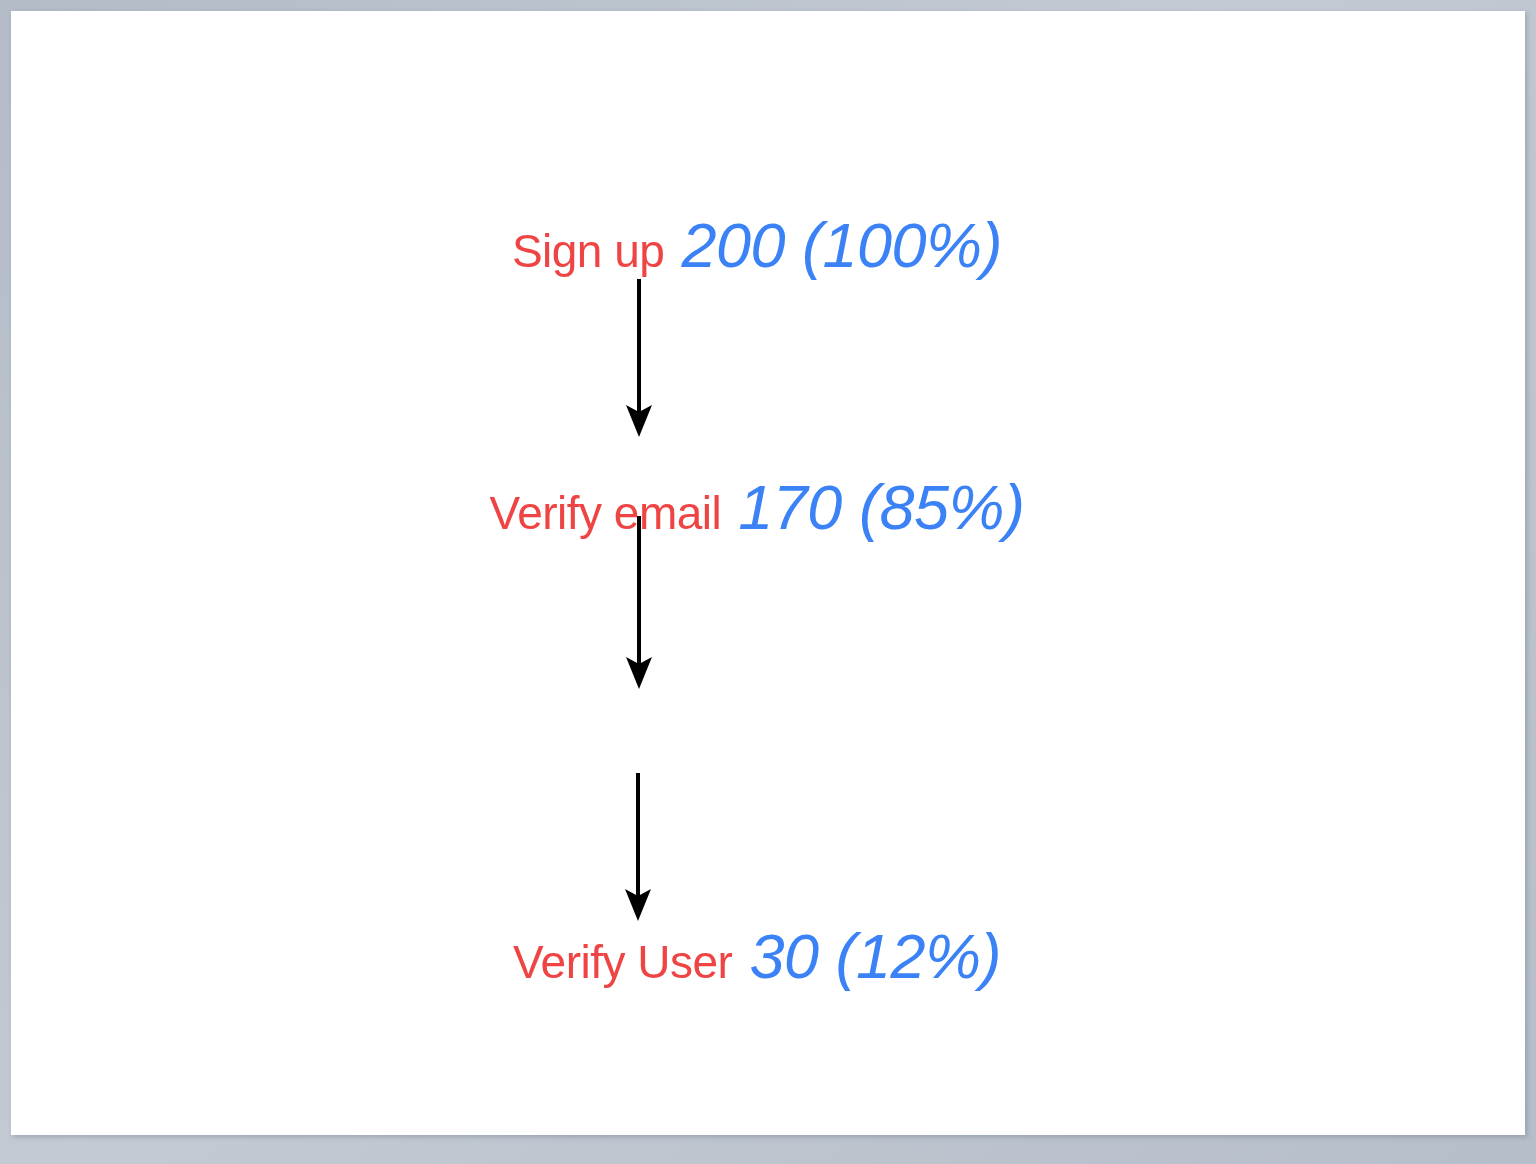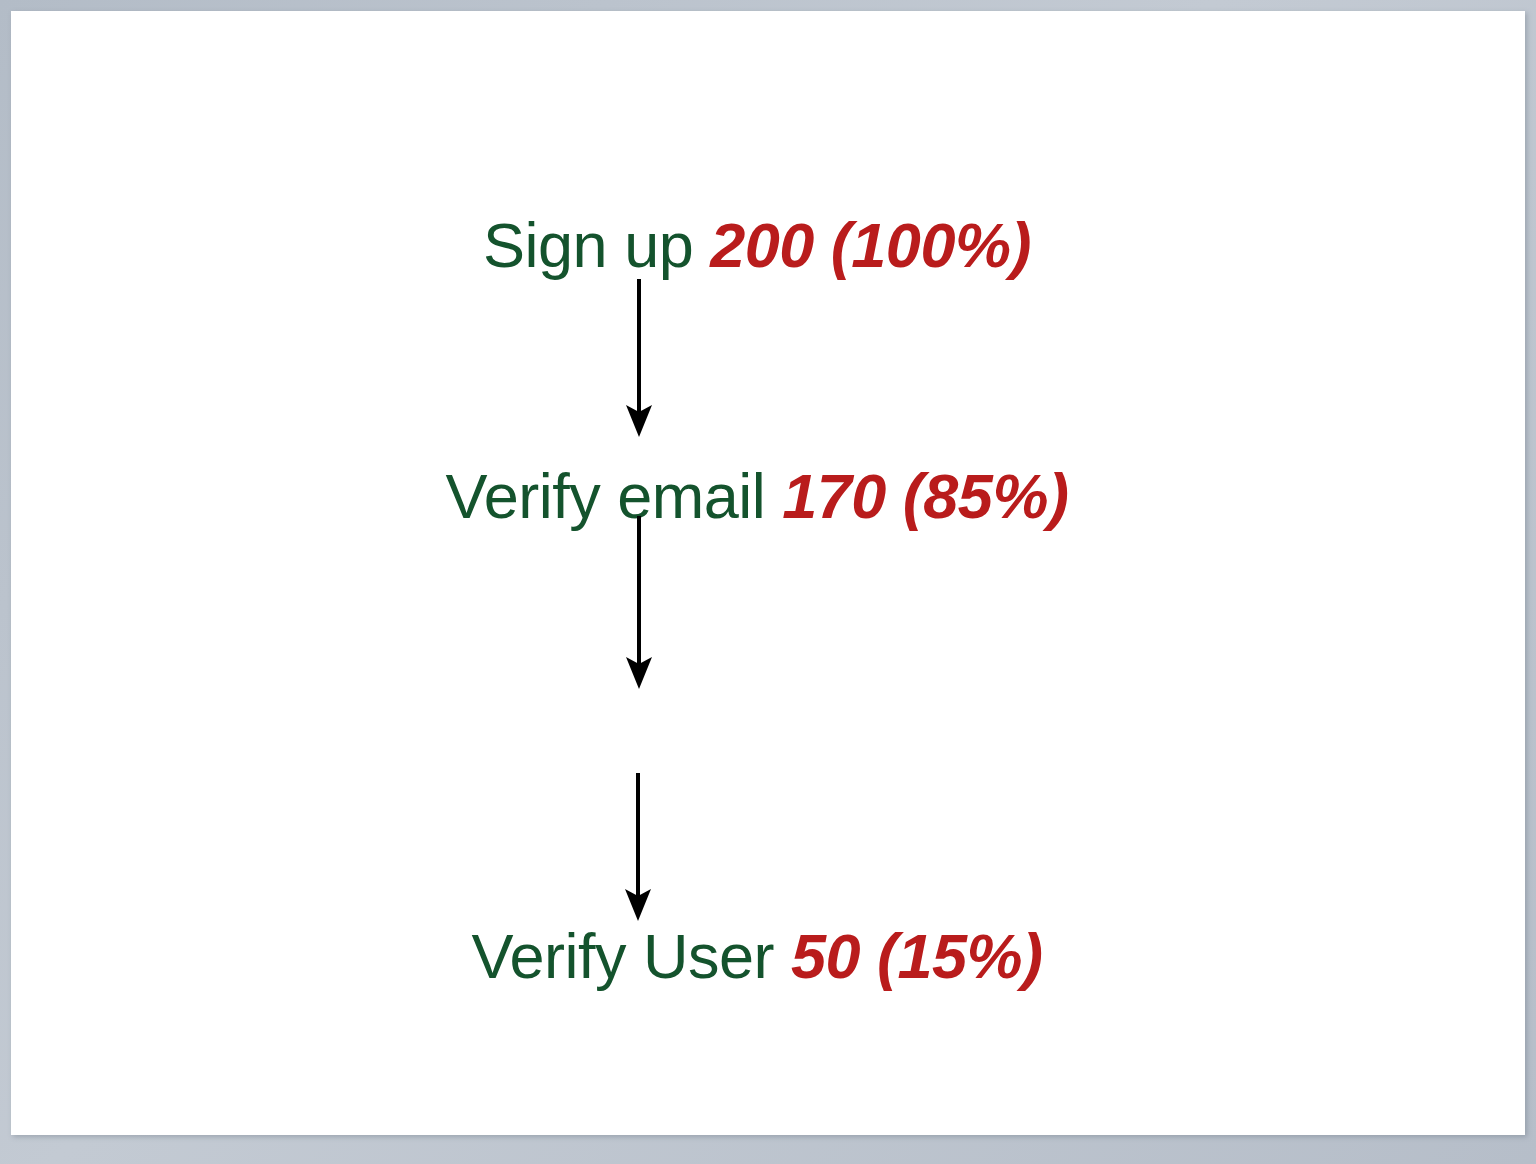--- a/index.html
+++ b/index.html
@@ -50,35 +50,35 @@
     line-height: 1;
   }
   
   .step-row .step-inner {
     display: inline-block;
     position: relative;
     left: -11px;
   }
 
   .step-label {
-    font-size: 63px;
-    color: #14532d;
+    font-size: 46px;
+    color: #ef4444;
     font-weight: 400;
     letter-spacing: -0.5px;
   }
   .step-metric {
     font-size: 63px;
-    color: #b91c1c;
+    color: #3b82f6;
     font-style: italic;
-    font-weight: 700;
+    font-weight: 400;
     letter-spacing: -0.5px;
   }
 
   .row-1 { top: 203px; }
-  .row-2 { top: 454px; }
+  .row-2 { top: 465px; }
   .row-3 { top: 678px; }
   .row-4 { top: 914px; }
 
   
   .arrow {
     position: absolute;
     width: 40px;
   }
   .arrow svg { display: block; }
   .arrow-1 { left: 608px; top: 268px; }
@@ -121,19 +121,19 @@
 
       <div class="arrow arrow-3">
         <svg width="40" height="150" viewBox="0 0 40 150" aria-hidden="true">
           <line x1="20" y1="0" x2="20" y2="128" stroke="#000000" stroke-width="4"></line>
           <polygon points="20,148 7,116 20,123 33,116" fill="#000000"></polygon>
         </svg>
       </div>
 
       <div class="step-row row-4">
         <span class="step-inner">
-          <span class="step-label">Verify User</span><span class="step-metric"> 50 (15%)</span>
+          <span class="step-label">Verify User</span><span class="step-metric"> 30 (12%)</span>
         </span>
       </div>
 
     </div>
   </div>
 </div>
 
 </body></html>

